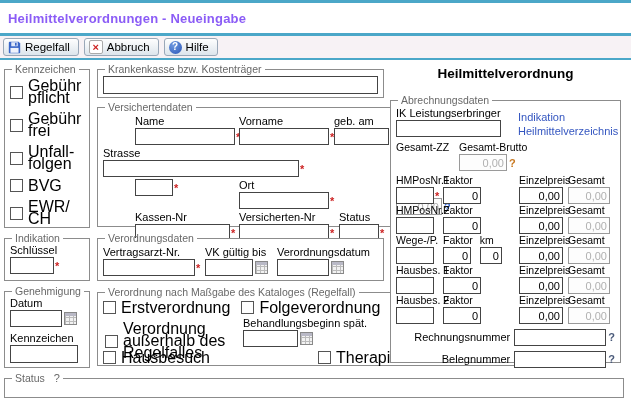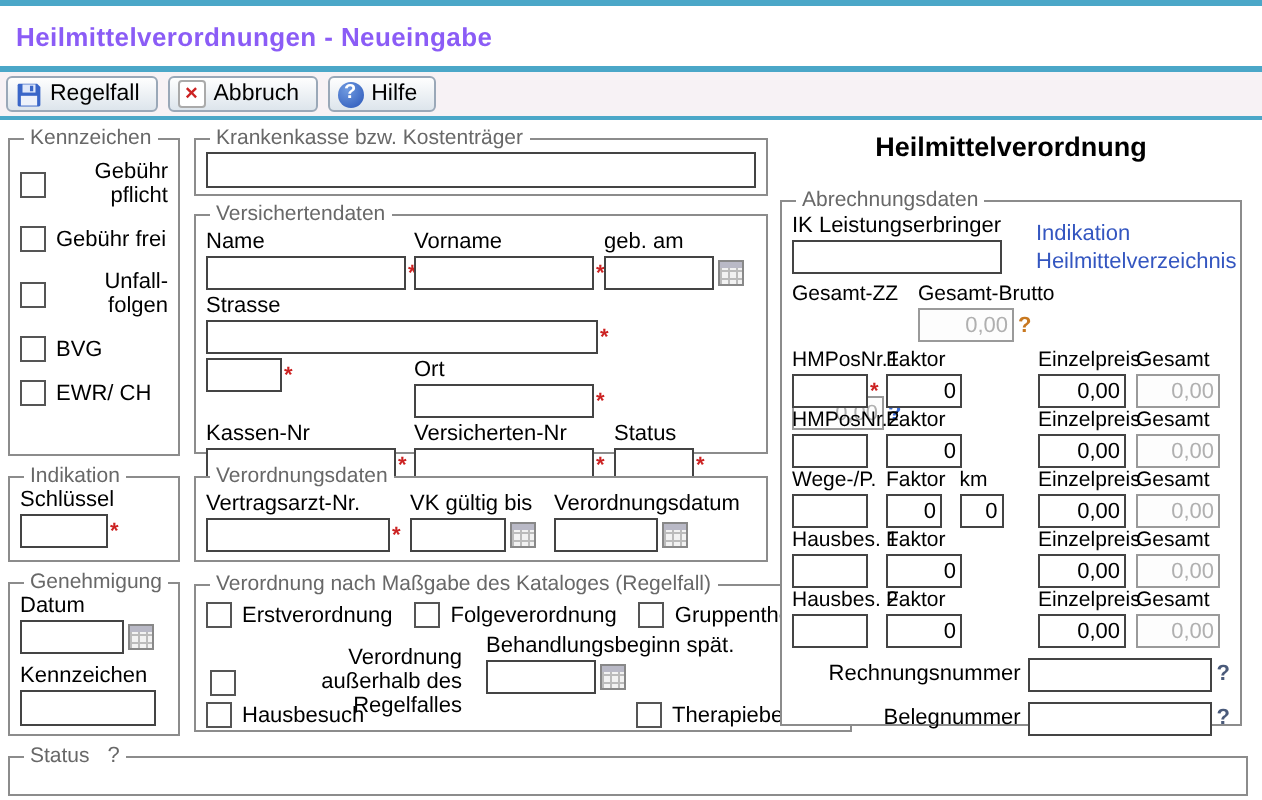--- a/index.html
+++ b/index.html
@@ -36,21 +36,21 @@
   .inwrap{display:flex;align-items:center;}
   .fld{display:flex;flex-direction:column;}
   .cal{width:13px;height:13px;margin-left:2px;padding:0;border:1px solid #888;background:#f2f2f2;cursor:pointer;flex:none;}
   .calicon{display:block;width:100%;height:100%;
     background:linear-gradient(#b9b9c6 0 3px,rgba(0,0,0,0) 3px),
                repeating-linear-gradient(90deg,#bbb 0 1px,rgba(0,0,0,0) 1px 4px),
                repeating-linear-gradient(#bbb 0 1px,rgba(0,0,0,0) 1px 4px);}
 
   .cbrow{display:flex;align-items:center;gap:5px;cursor:default;}
   .cb{width:11px;height:11px;border:1px solid #555;background:#fff;flex:none;display:inline-block;}
-  .cbl{font-size:11px;line-height:12px;text-align:right;}
+  .cbl{font-size:16px;line-height:12px;}
 
   
   #fsKenn{left:4px;top:63px;width:86px;height:165px;display:flex;flex-direction:column;gap:9px;padding-top:5px;}
   #fsInd{left:4px;top:232px;width:86px;height:49px;}
   #fsGen{left:4px;top:285px;width:86px;height:83px;}
 
   
   #fsKK{left:97px;top:63px;width:287px;height:35px;}
   #fsKK .in{width:100%;height:18px;margin-top:1px;}
   #fsVers{left:97px;top:101px;width:287px;height:126px;}
@@ -82,21 +82,21 @@
   .numline{display:flex;align-items:center;justify-content:flex-end;margin-top:4px;height:18px;}
   .numline .lbl{margin-right:4px;}
 
   
   #fsStatus{left:4px;top:372px;width:620px;height:26px;}
   #fsStatus legend .qm{font-weight:normal;color:#686868;margin-left:6px;}
 
   .w22{width:22px}.w28{width:28px}.w38{width:38px}.w40{width:40px}.w42{width:42px}.w44{width:44px}
   .w46{width:46px}.w48{width:48px}.w52{width:52px}.w55{width:55px}.w68{width:68px}
   .w90{width:90px}.w92{width:92px}.w95{width:95px}.w100{width:100px}.w105{width:105px}.w196{width:196px}
-  .c104{width:104px;flex:none;}
+  .c104{width:104px;flex:none;margin-left:32px;}
   .c95{width:95px;flex:none;}
   .c100{width:100px;flex:none;}
   .c102{width:102px;flex:none;}
   .c72{width:72px;flex:none;}
 </style>
 </head>
 <body>
 
 <div class="page">
 

